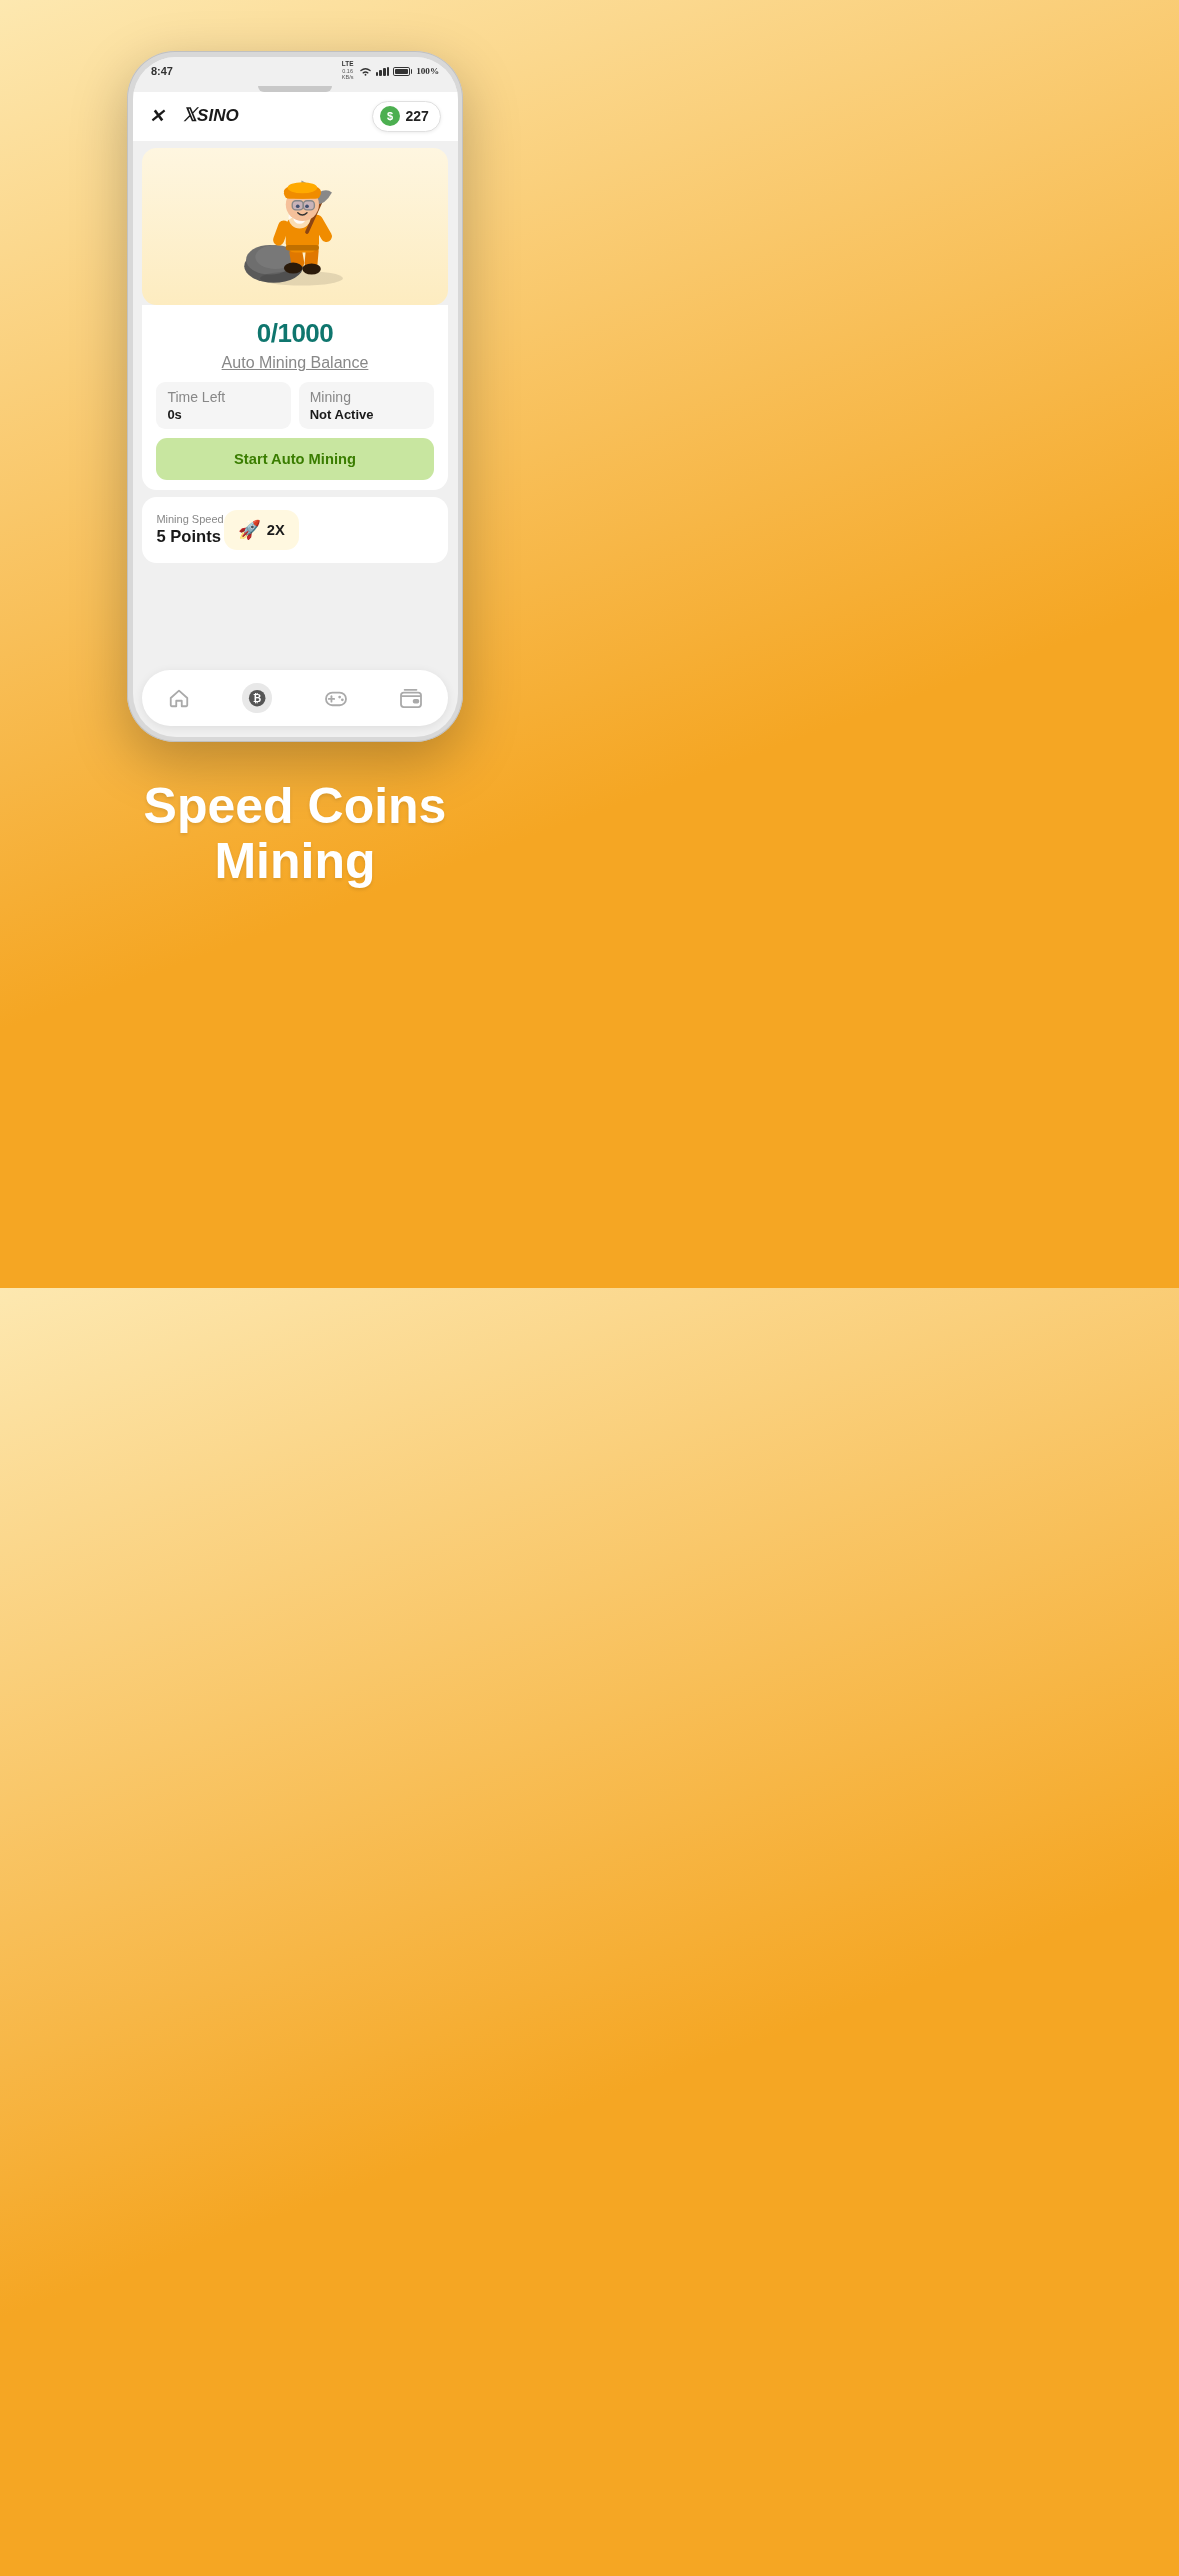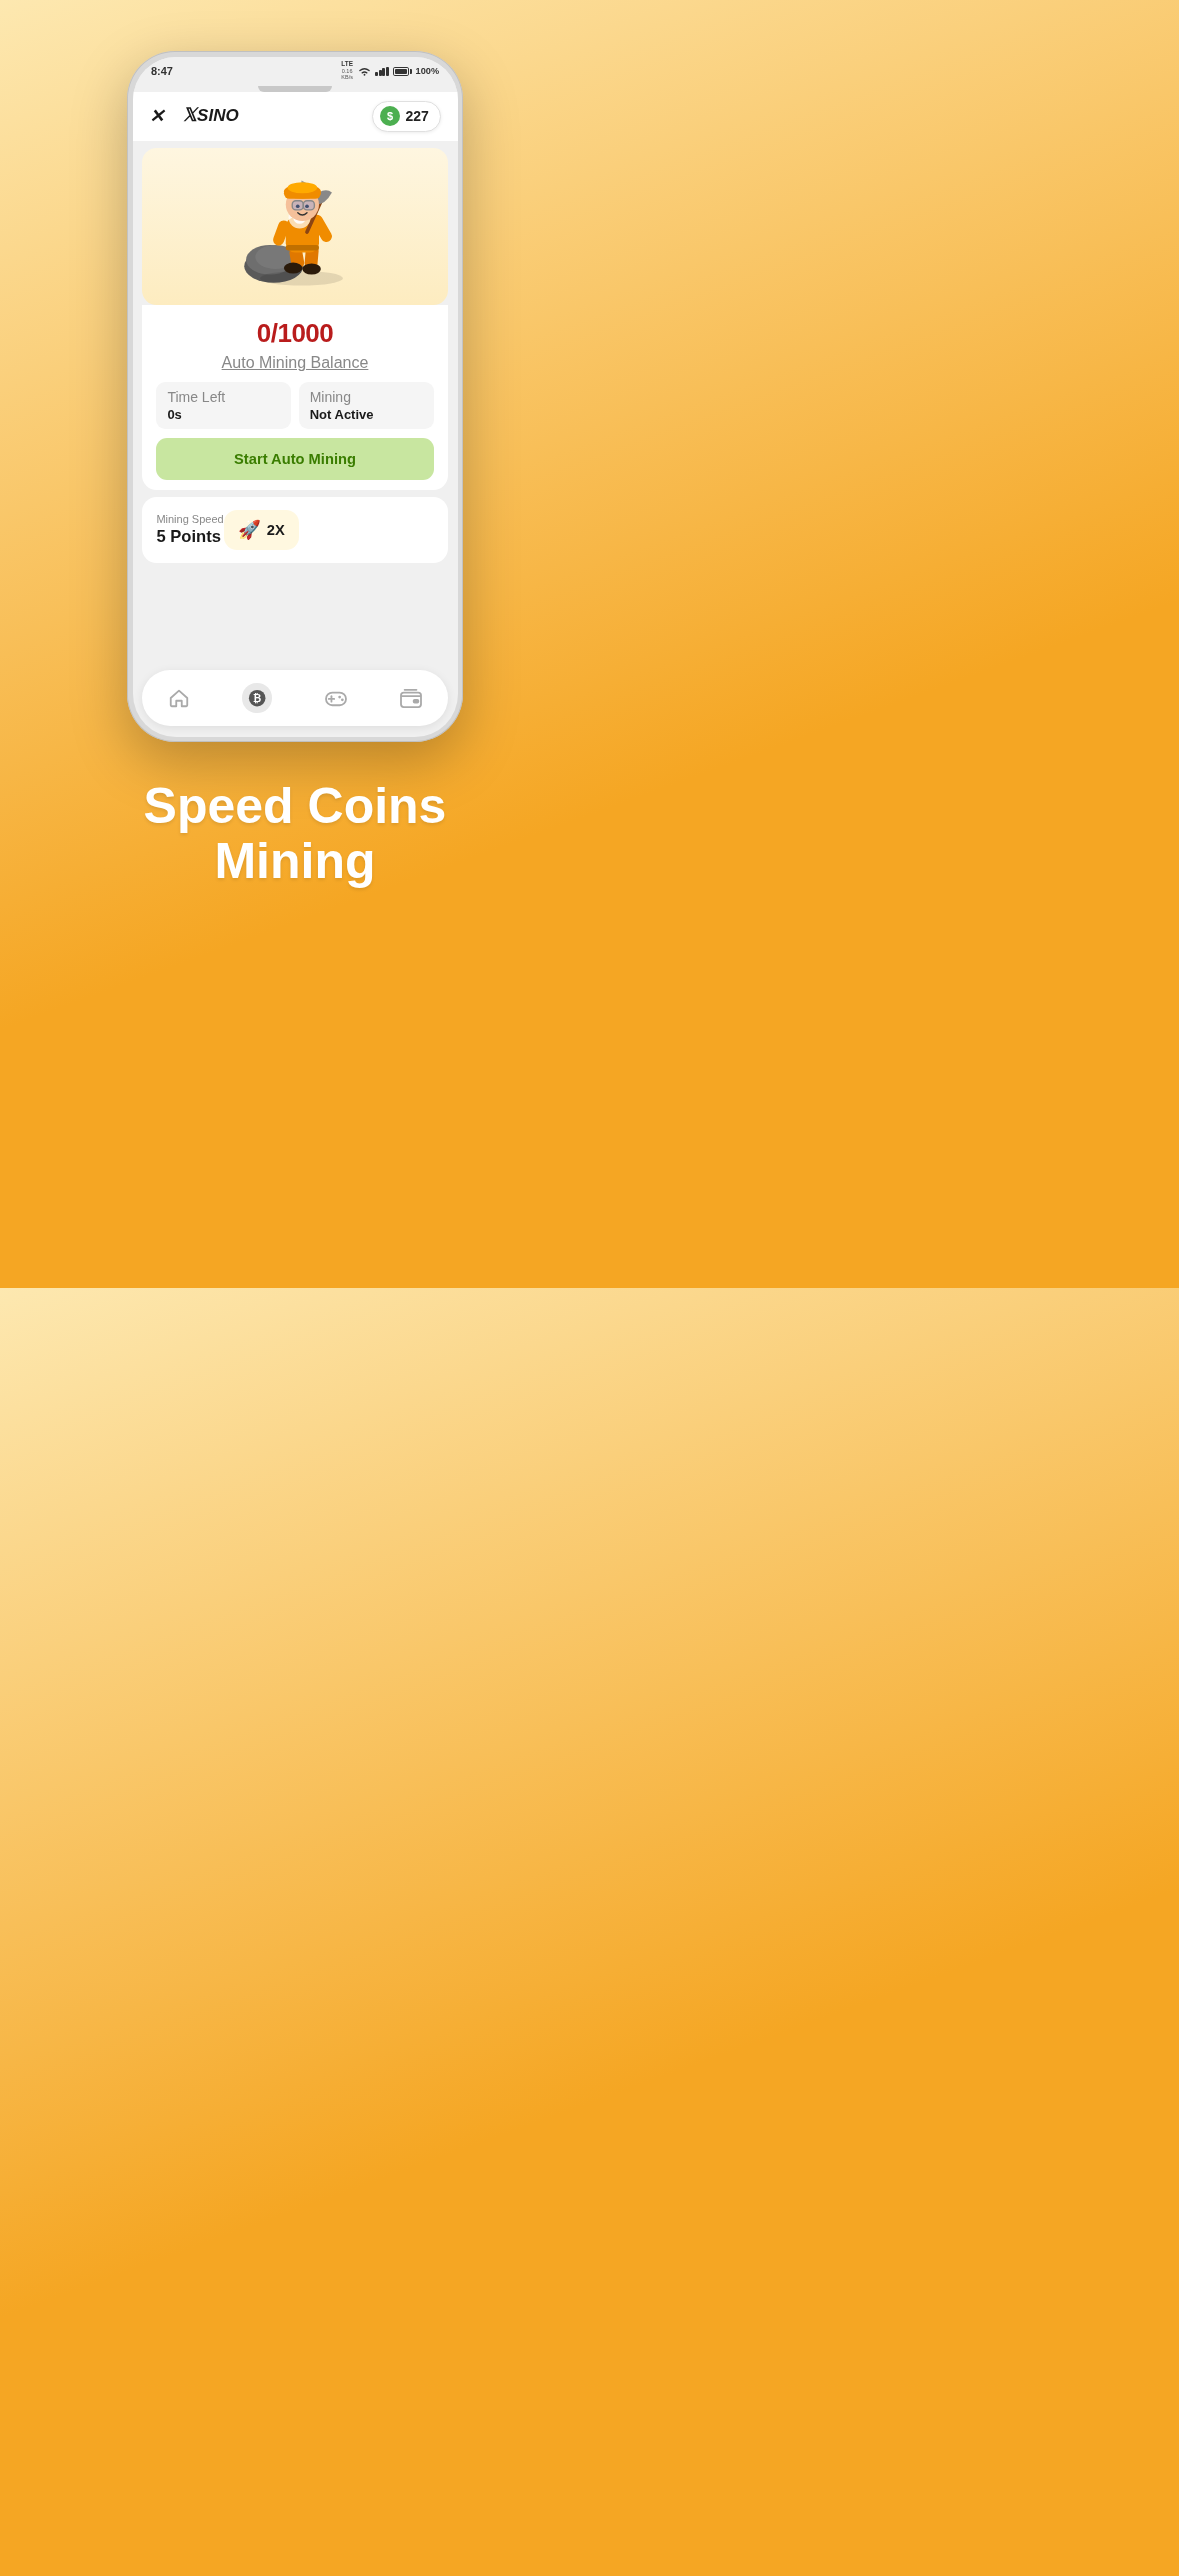--- a/index.html
+++ b/index.html
@@ -152,21 +152,21 @@
       margin: 0 9.2px;
       padding: 13px 14.7px 9.2px;
       border-radius: 0 0 14.7px 14.7px;
       text-align: center;
       flex-shrink: 0;
     }
 
     .mining-balance-value {
       font-size: 26px;
       font-weight: 800;
-      color: #b91c1c;
+      color: #0f766e;
       letter-spacing: -0.5px;
     }
 
     .mining-balance-label {
       font-size: 16px;
       color: #888;
       margin-top: 5px;
       text-decoration: underline;
     }
 
@@ -375,21 +375,21 @@
           <div class="bar" style="height:7.4px;"></div>
           <div class="bar" style="height:9.2px;"></div>
         </div>
 
         <div class="battery-icon">
           <div class="battery-body">
             <div class="battery-fill"></div>
           </div>
           <div class="battery-tip"></div>
         </div>
-        <span style="font-size:9.2px;font-weight:600;color:#333;">100%</span>
+        <span style="font-size:9.2px;font-weight:600;color:#333;font-family:Liberation Serif, serif;">100%</span>
       </div>
     </div>
 
     <div class="notch-area">
       <div class="notch"></div>
     </div>
 
     <div class="app-header">
       <div class="logo-area">
 

